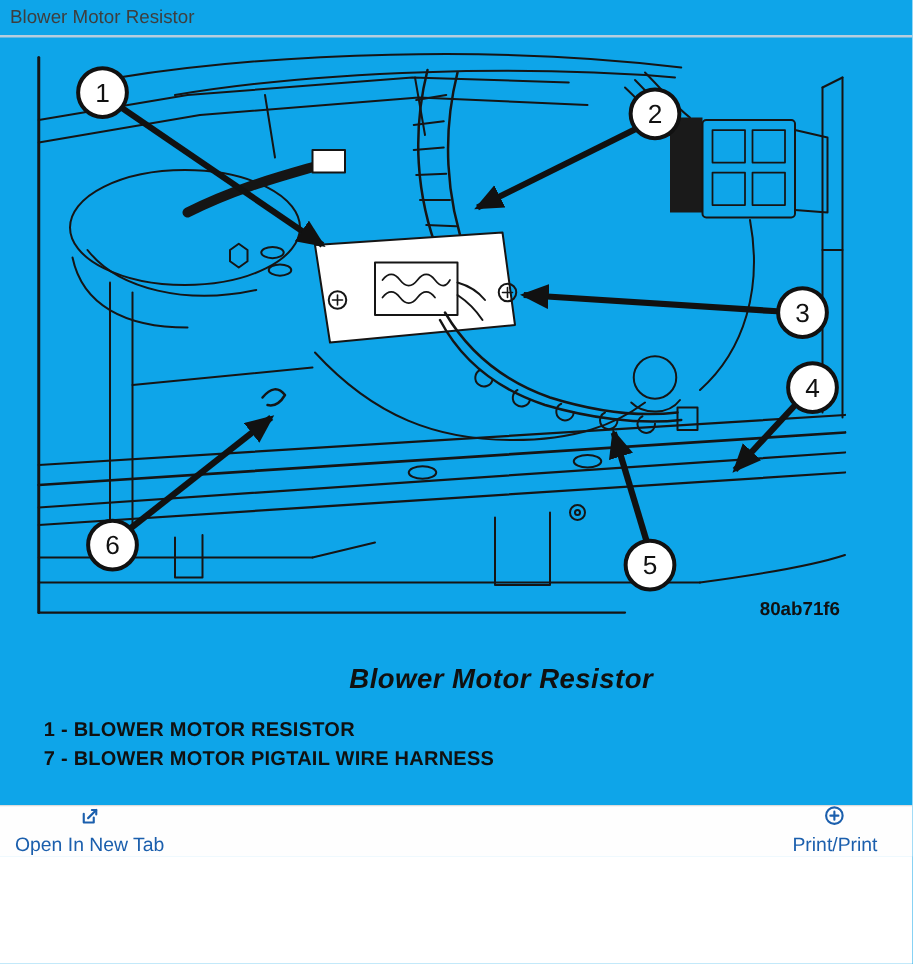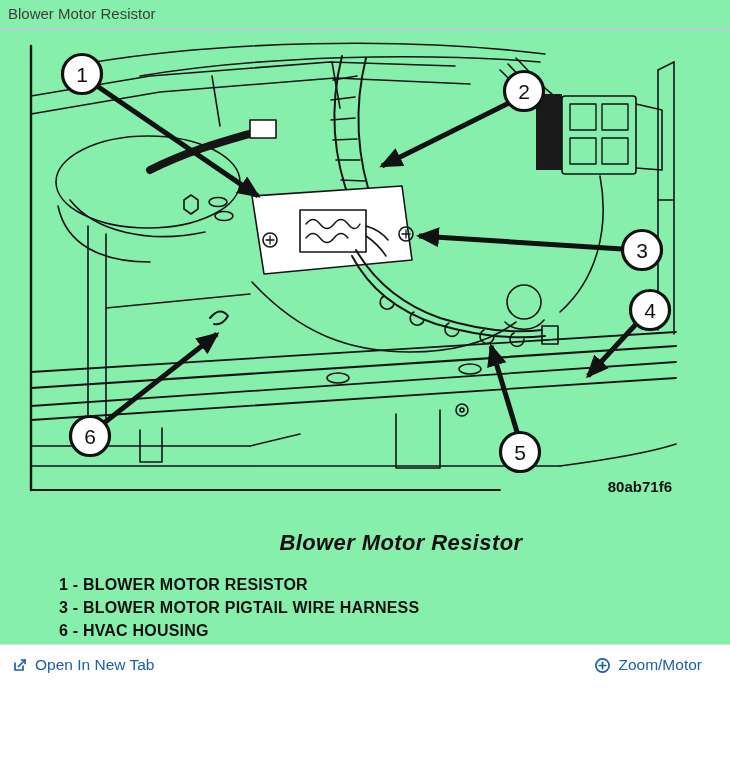--- a/index.html
+++ b/index.html
@@ -1,38 +1,38 @@
 <!DOCTYPE html>
 <html><head>
 <meta charset="utf-8">
 <style>
   * { margin:0; padding:0; box-sizing:border-box; }
   html,body { background:#ffffff; }
   body { font-family:"Liberation Sans", sans-serif; }
-  .page { position:relative; width:730px; height:685px; background:#86efac; overflow:hidden; }
+  .page { position:relative; width:730px; height:685px; background:#0ea5e9; overflow:hidden; }
 
   .page-title { position:absolute; top:5px; left:8px; font-size:15px; color:#3e3e3e; }
   .header-rule { position:absolute; top:28px; left:0; width:730px; height:2px; background:#b7cede; }
 
   .diagram-wrap { position:absolute; top:0; left:0; width:730px; height:515px; }
   svg text { font-family:"Liberation Sans", sans-serif; }
   .callout-num { font-size:21px; fill:#111; text-anchor:middle; }
   .fig-code { font-size:15px; font-weight:bold; fill:#111; text-anchor:end; }
 
   .figure-caption { position:absolute; top:530px; left:0; width:730px; padding-left:72px; text-align:center;
                     font-size:22px; font-style:italic; font-weight:bold; color:#101010; letter-spacing:.4px; }
 
   .legend { position:absolute; top:573px; left:35px; list-style:none; }
-  .legend li { font-size:16px; font-weight:bold; color:#101010; line-height:23px; letter-spacing:.2px;margin-left:24px; }
+  .legend li { font-size:16px; font-weight:bold; color:#101010; line-height:23px; letter-spacing:.2px; }
 
   .footer { position:absolute; left:0; bottom:0; width:730px; height:41px; border-top:1px solid #dcdcdc;
             background:#fefefe; display:flex; align-items:center; justify-content:space-between;
             padding:0 28px 0 12px; }
   .footer a { display:flex; align-items:center; gap:7px; color:#1b5fad; font-size:15.5px;
-              text-decoration:none; cursor:pointer; }
+              text-decoration:none; cursor:pointer;flex-direction:column; }
 </style>
 </head>
 <body>
 
 <div class="page">
 
   <div class="page-title">Blower Motor Resistor</div>
   <div class="header-rule"></div>
 
   <div class="diagram-wrap">
@@ -172,22 +172,21 @@
       </g>
 
       <text class="fig-code" x="672" y="492">80ab71f6</text>
     </svg>
   </div>
 
   <div class="figure-caption">Blower Motor Resistor</div>
 
   <ul class="legend">
     <li>1 - BLOWER MOTOR RESISTOR</li>
-    <li>3 - BLOWER MOTOR PIGTAIL WIRE HARNESS</li>
-    <li>6 - HVAC HOUSING</li>
+    <li>7 - BLOWER MOTOR PIGTAIL WIRE HARNESS</li>
   </ul>
 
   <div class="footer">
     <a>
       <span style="display:inline-flex;">
         <svg width="16" height="16" viewBox="0 0 16 16" fill="none" stroke="#1b5fad" stroke-width="1.7" stroke-linecap="round" stroke-linejoin="round">
           <path d="M3,6 V13 H11 V9"></path>
           <path d="M6.5,9.5 L13,3"></path>
           <path d="M9.5,3 H13 V6.5"></path>
         </svg>
@@ -195,17 +194,17 @@
       <span>Open In New Tab</span>
     </a>
     <a>
       <span style="display:inline-flex;">
         <svg width="17" height="17" viewBox="0 0 17 17" fill="none" stroke="#1b5fad" stroke-width="1.7" stroke-linecap="round">
           <circle cx="8.5" cy="8.5" r="6.6"></circle>
           <path d="M8.5,5.3 V11.7"></path>
           <path d="M5.3,8.5 H11.7"></path>
         </svg>
       </span>
-      <span>Zoom/Motor</span>
+      <span>Print/Print</span>
     </a>
   </div>
 
 </div>
 
 </body></html>

